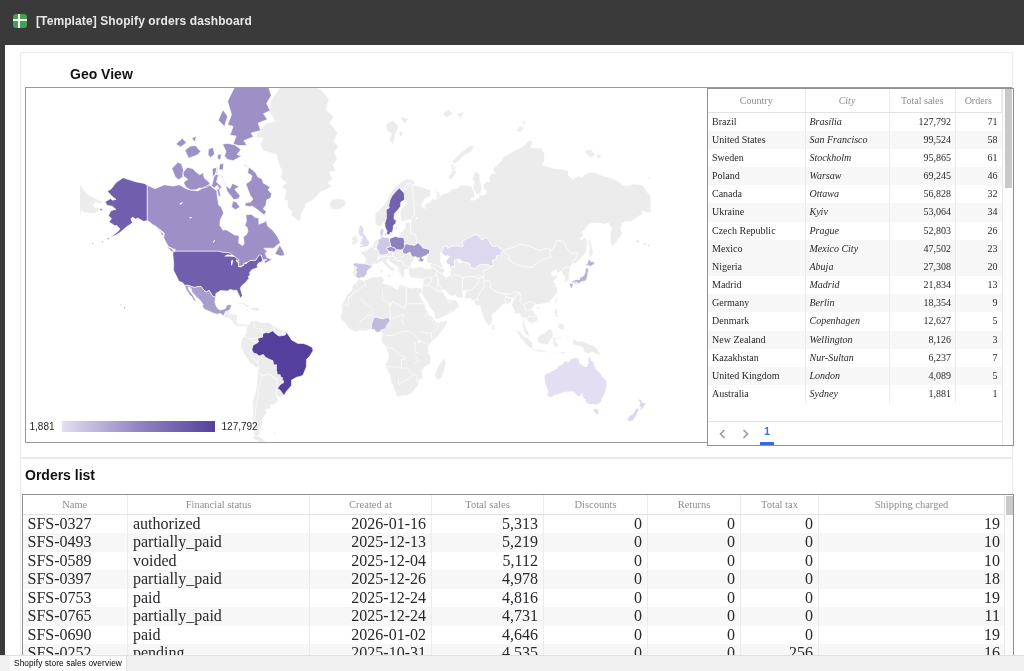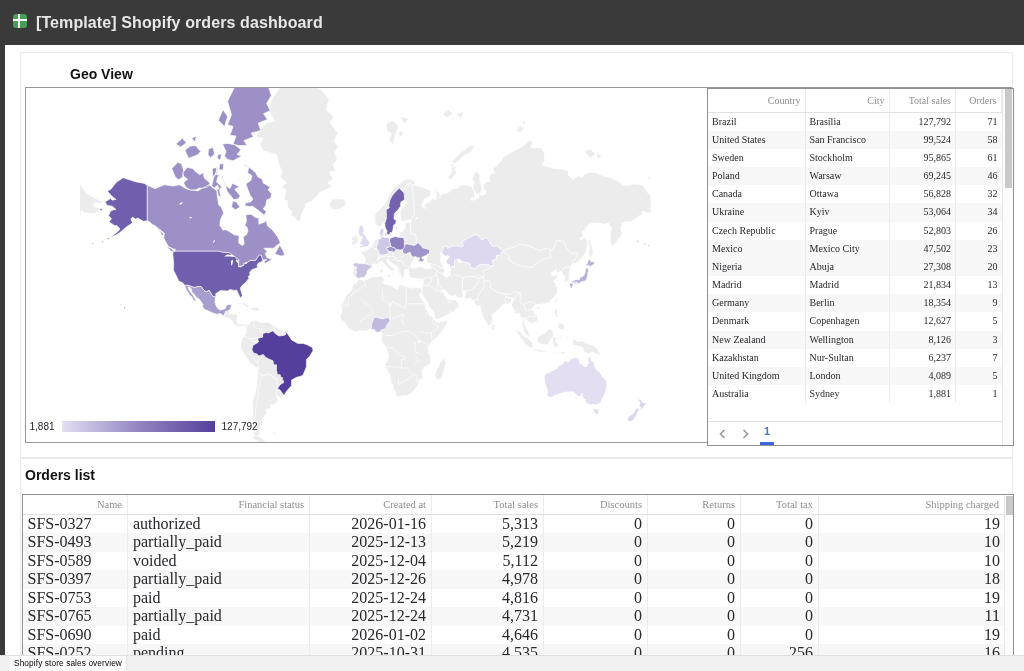--- a/index.html
+++ b/index.html
@@ -5,21 +5,21 @@
   * { margin:0; padding:0; box-sizing:border-box; }
   html,body { width:1024px; height:671px; overflow:hidden; background:#fff;
               font-family:"Liberation Sans", sans-serif; position:relative; }
 
   
   .topbar { position:absolute; left:0; top:0; width:1024px; height:45px; background:#3a3a3a; z-index:30; }
   .topbar .appicon { position:absolute; left:13px; top:14px; width:14px; height:14px;
                      background:#469e57; border-radius:3px; }
   .topbar .appicon:before { content:""; position:absolute; left:4.8px; top:0; width:2.4px; height:14px; background:#f4f6f4; }
   .topbar .appicon:after  { content:""; position:absolute; left:0; top:5px; width:14px; height:2.4px; background:#f4f6f4; }
-  .topbar .title { position:absolute; left:36px; top:14px; font-size:16px; font-weight:bold; color:#e8e8e8; letter-spacing:0.1px; }
+  .topbar .title { position:absolute; left:36px; top:14px; font-size:12px; font-weight:bold; color:#e8e8e8; letter-spacing:0.1px; }
 
   
   .leftstrip { position:absolute; left:0; top:45px; width:5px; height:626px; background:#3a3a3a; z-index:25; }
 
   
   .card { position:absolute; background:#fff; border:1px solid #ebebeb; }
   #card-geo   { left:20px; top:52px;  width:993px; height:406px; }
   #card-orders{ left:20px; top:458px; width:993px; height:240px; border-bottom:none; }
   .sec-title { position:absolute; left:4px; font-size:14px; font-weight:bold; color:#111; }
   #card-geo .sec-title { top:13px;margin-left:45px; }
@@ -37,30 +37,30 @@
   #legend-bar { display:inline-block; width:153px; height:11px; margin:0 7px; vertical-align:top; }
 
   
   .dtable { position:absolute; background:#fff; border:1px solid #919191;
             font-family:"Liberation Serif", serif; color:#26282b; z-index:10; }
   .dtable .hrow { display:flex; color:#8e8e8e; }
   .dtable .drow { display:flex; }
   .dtable .drow.odd { background:#f7f7f7; }
   .dtable .cell { flex:none; overflow:hidden; white-space:nowrap; border-right:1px solid #ececec; }
   .dtable .cell:last-child { border-right:none; }
-  .dtable .hrow .cell { text-align:right; border-right:1px solid #ececec; }
+  .dtable .hrow .cell { text-align:center; border-right:1px solid #ececec; }
   .num { text-align:right; }
 
   
   #geo-table { left:686px; top:34.5px; width:307px; height:358px; }
   #geo-table .hrow { height:24px; line-height:24px; font-size:10px; border-bottom:1px solid #e2e2e2; }
   #geo-table .drow { height:18.18px; line-height:18.18px; font-size:10px; }
   #geo-table .cell { padding:0 4px; }
   #geo-table .c0 { width:97.5px; }
-  #geo-table .c1 { width:84px; }
+  #geo-table .c1 { width:84px;font-style:italic; }
   #geo-table .c2 { width:66.5px; }
   #geo-table .c3 { width:45.5px; }
   #geo-scroll { position:absolute; right:0; top:0; width:11px; height:356px; border-left:1px solid #e8e8e8; background:#fcfcfc; }
   #geo-scroll .thumb { position:absolute; left:1.5px; top:0.5px; width:7px; height:99px; background:#c9c9c9; }
   #geo-pager { position:absolute; left:0; bottom:0; width:296px; height:24px; border-top:1px solid #e2e2e2;
                background:#fff; font-family:"Liberation Sans", sans-serif; }
   #geo-pager .nav { position:absolute; top:4px; width:16px; height:16px; color:#9b9b9b; }
   #geo-pager svg { display:block; }
   #pager-prev { left:7px; }
   #pager-next { left:29px; }

